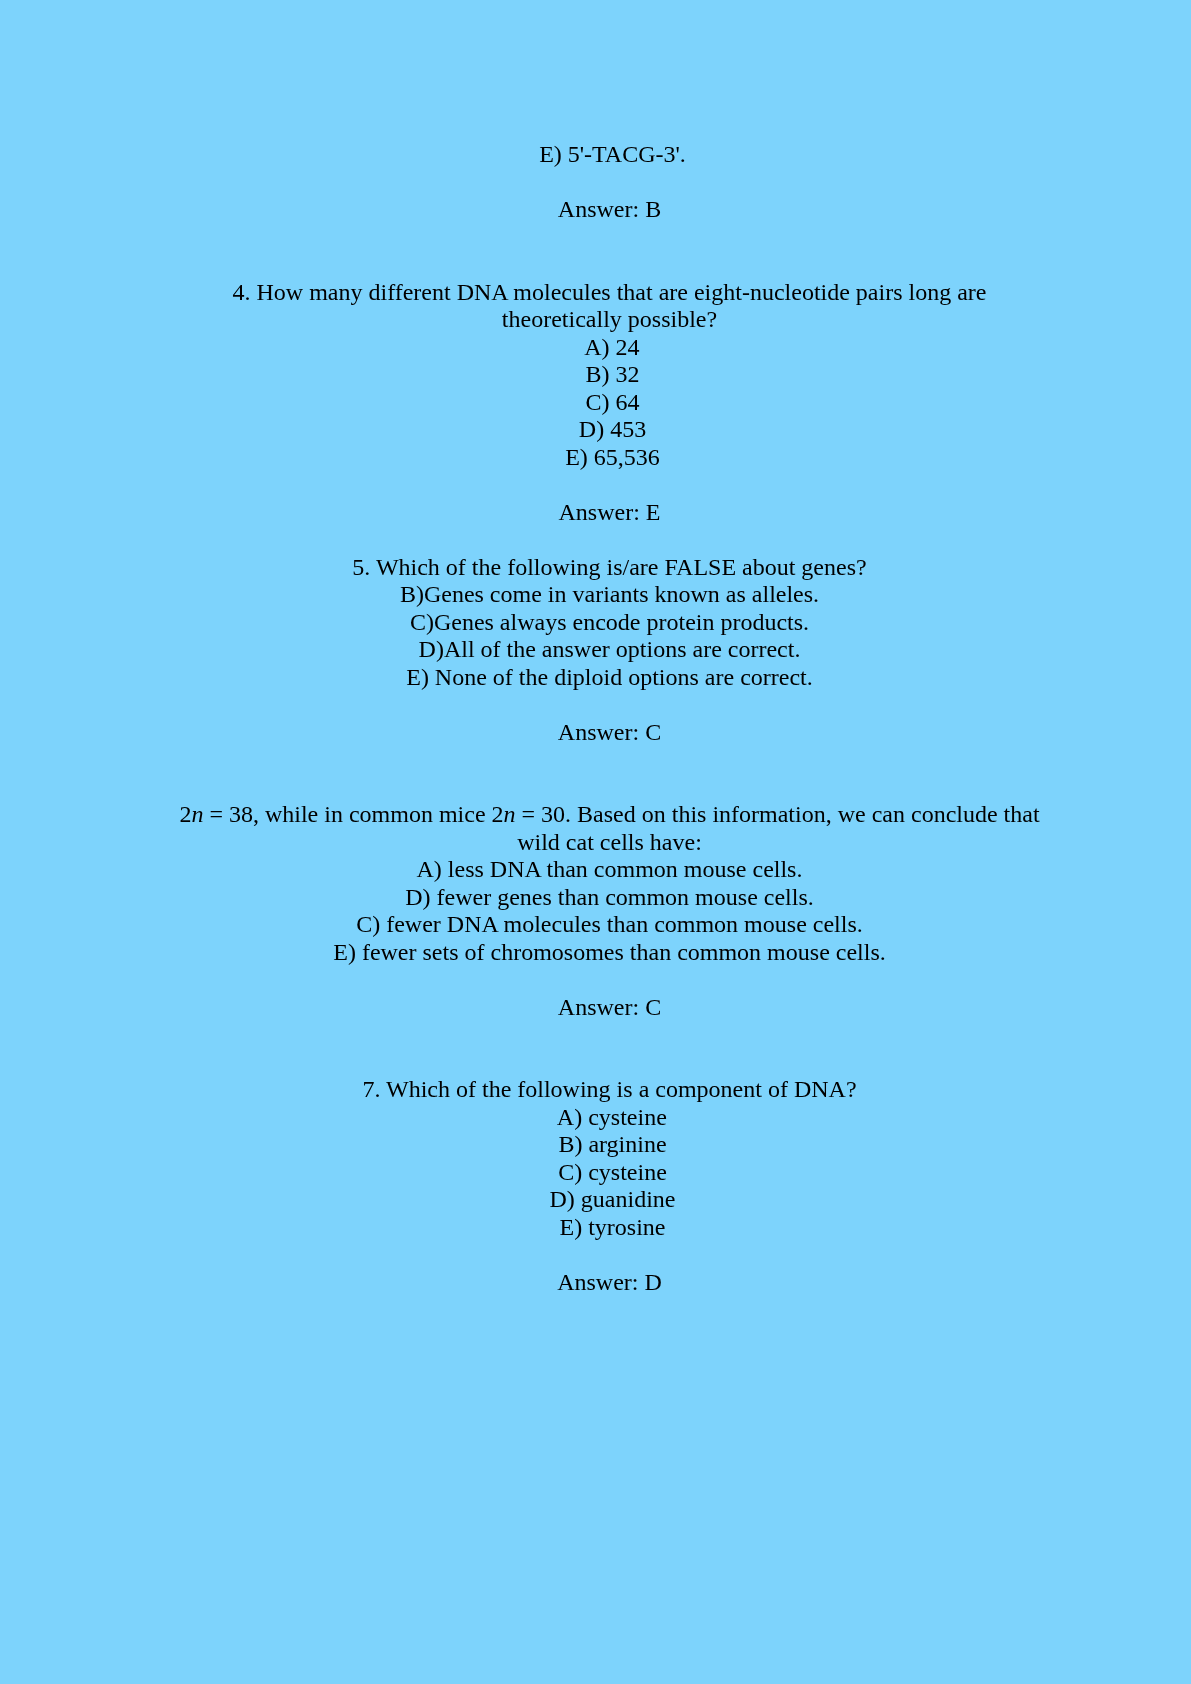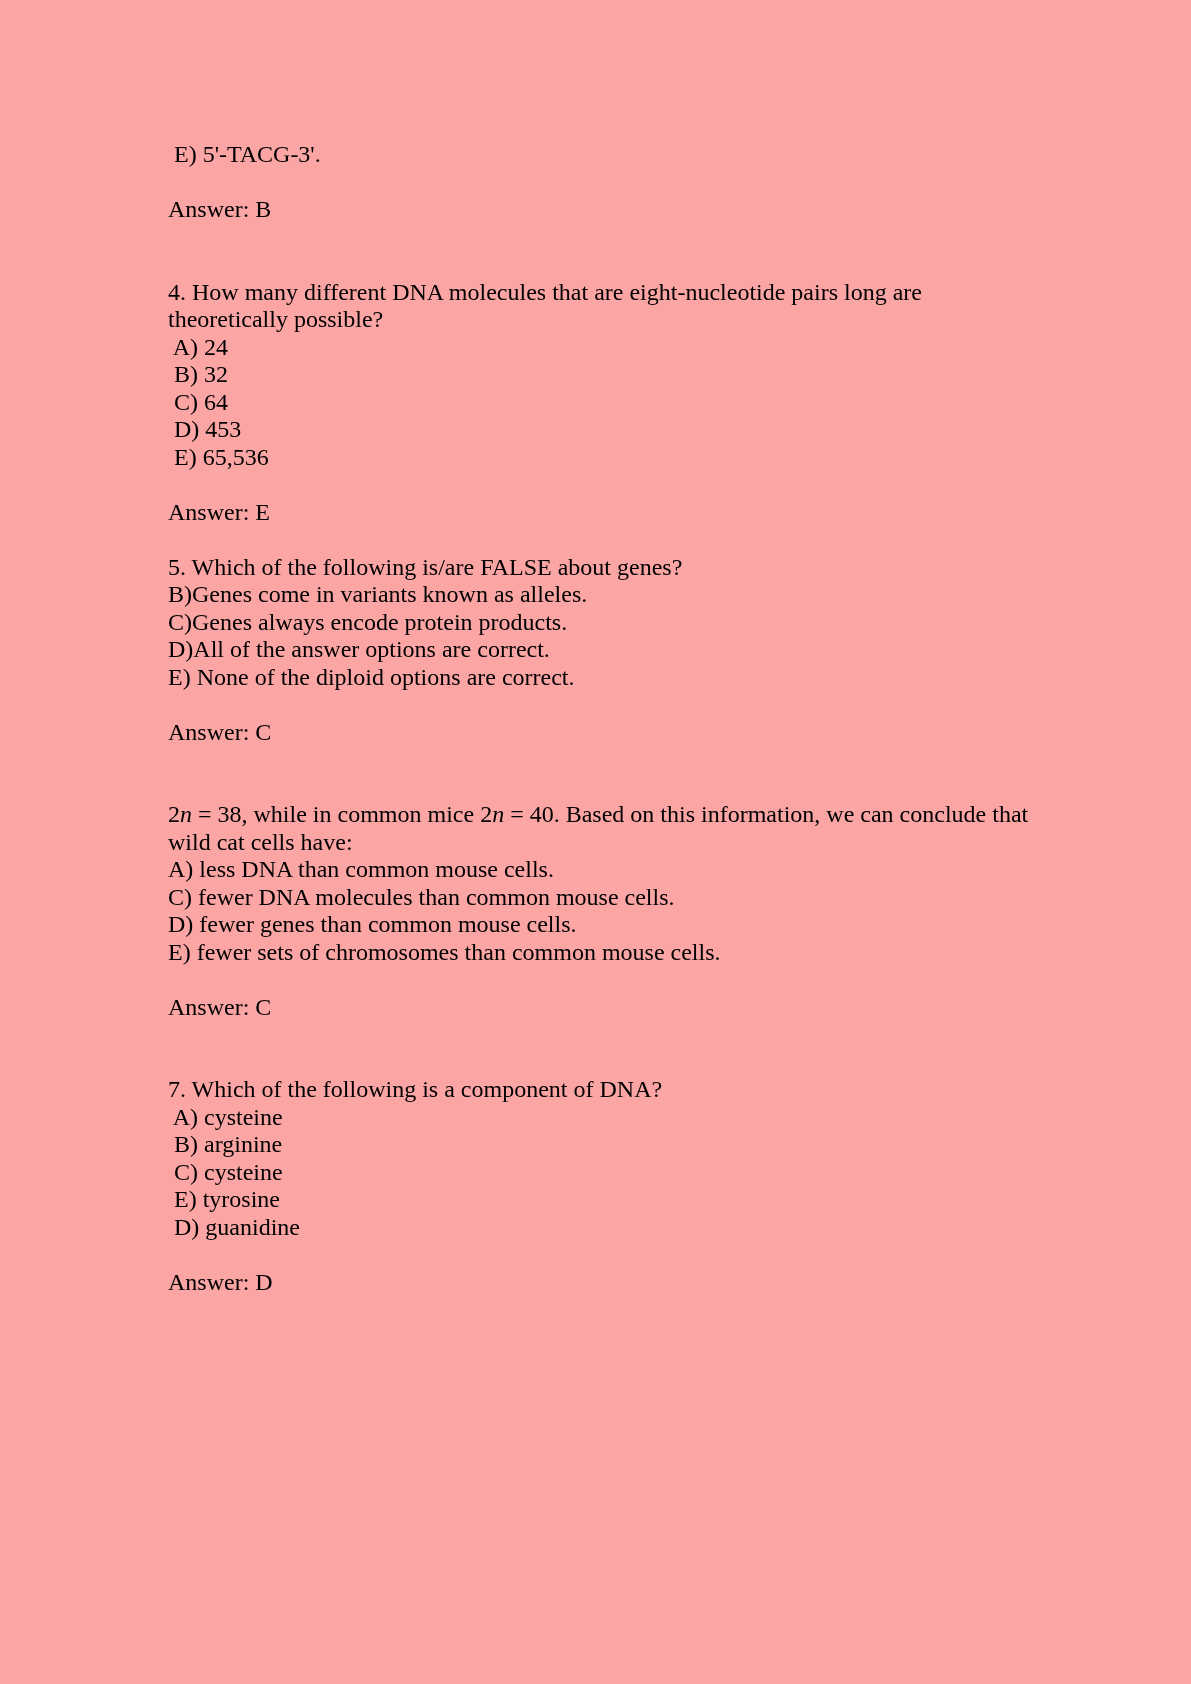--- a/index.html
+++ b/index.html
@@ -25,21 +25,21 @@
     min-height: 27.5px;
     white-space: pre;      
   }
   .seg.italic {
     font-style: italic;
   }
 </style>
 </head>
 <body>
 
-<div class="page" style="background: #fca5a5; color: rgb(0, 0, 0);">
+<div class="page" style="background: #7dd3fc; color: rgb(0, 0, 0); text-align: center;">
   <div class="doc" id="doc-body">
       <div class="line"><span class="seg"> E) 5'-TACG-3'.</span></div>
       <div class="line"></div>
       <div class="line"><span class="seg">Answer: B</span></div>
       <div class="line"></div>
       <div class="line"></div>
       <div class="line"><span class="seg">4. How many different DNA molecules that are eight-nucleotide pairs long are</span></div>
       <div class="line"><span class="seg">theoretically possible?</span></div>
       <div class="line"><span class="seg"> A) 24</span></div>
       <div class="line"><span class="seg"> B) 32</span></div>
@@ -51,32 +51,32 @@
       <div class="line"></div>
       <div class="line"><span class="seg">5. Which of the following is/are FALSE about genes?</span></div>
       <div class="line"><span class="seg">B)Genes come in variants known as alleles.</span></div>
       <div class="line"><span class="seg">C)Genes always encode protein products.</span></div>
       <div class="line"><span class="seg">D)All of the answer options are correct.</span></div>
       <div class="line"><span class="seg">E) None of the diploid options are correct.</span></div>
       <div class="line"></div>
       <div class="line"><span class="seg">Answer: C</span></div>
       <div class="line"></div>
       <div class="line"></div>
-      <div class="line"><span class="seg">2</span><span class="seg italic">n</span><span class="seg"> = 38, while in common mice 2</span><span class="seg italic">n</span><span class="seg"> = 40. Based on this information, we can conclude that</span></div>
+      <div class="line"><span class="seg">2</span><span class="seg italic">n</span><span class="seg"> = 38, while in common mice 2</span><span class="seg italic">n</span><span class="seg"> = 30. Based on this information, we can conclude that</span></div>
       <div class="line"><span class="seg">wild cat cells have:</span></div>
       <div class="line"><span class="seg">A) less DNA than common mouse cells.</span></div>
+      <div class="line"><span class="seg">D) fewer genes than common mouse cells.</span></div>
       <div class="line"><span class="seg">C) fewer DNA molecules than common mouse cells.</span></div>
-      <div class="line"><span class="seg">D) fewer genes than common mouse cells.</span></div>
       <div class="line"><span class="seg">E) fewer sets of chromosomes than common mouse cells.</span></div>
       <div class="line"></div>
       <div class="line"><span class="seg">Answer: C</span></div>
       <div class="line"></div>
       <div class="line"></div>
       <div class="line"><span class="seg">7. Which of the following is a component of DNA?</span></div>
       <div class="line"><span class="seg"> A) cysteine</span></div>
       <div class="line"><span class="seg"> B) arginine</span></div>
       <div class="line"><span class="seg"> C) cysteine</span></div>
+      <div class="line"><span class="seg"> D) guanidine</span></div>
       <div class="line"><span class="seg"> E) tyrosine</span></div>
-      <div class="line"><span class="seg"> D) guanidine</span></div>
       <div class="line"></div>
       <div class="line"><span class="seg">Answer: D</span></div>
     </div>
 </div>
 
 </body></html>

